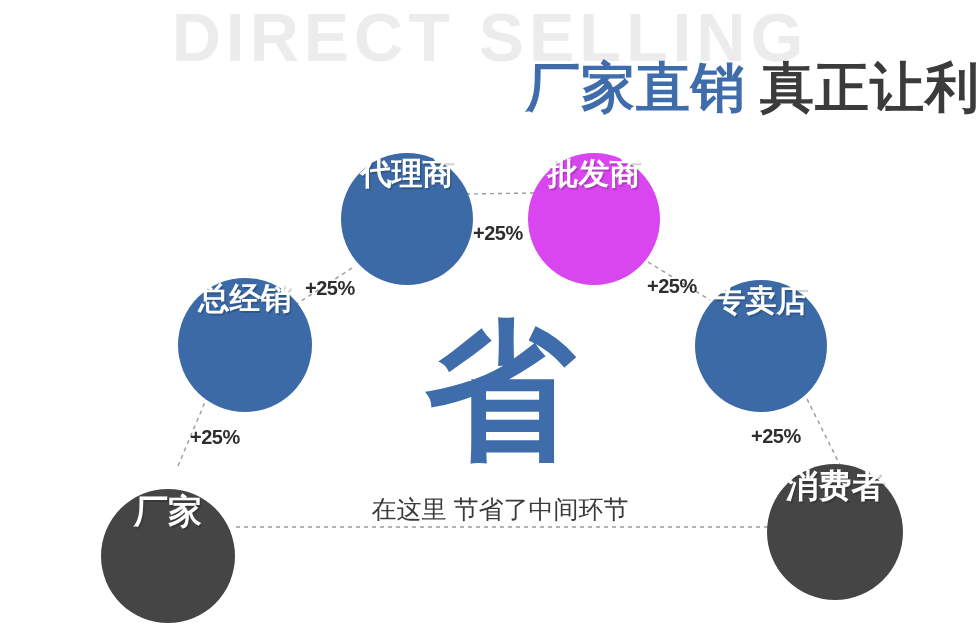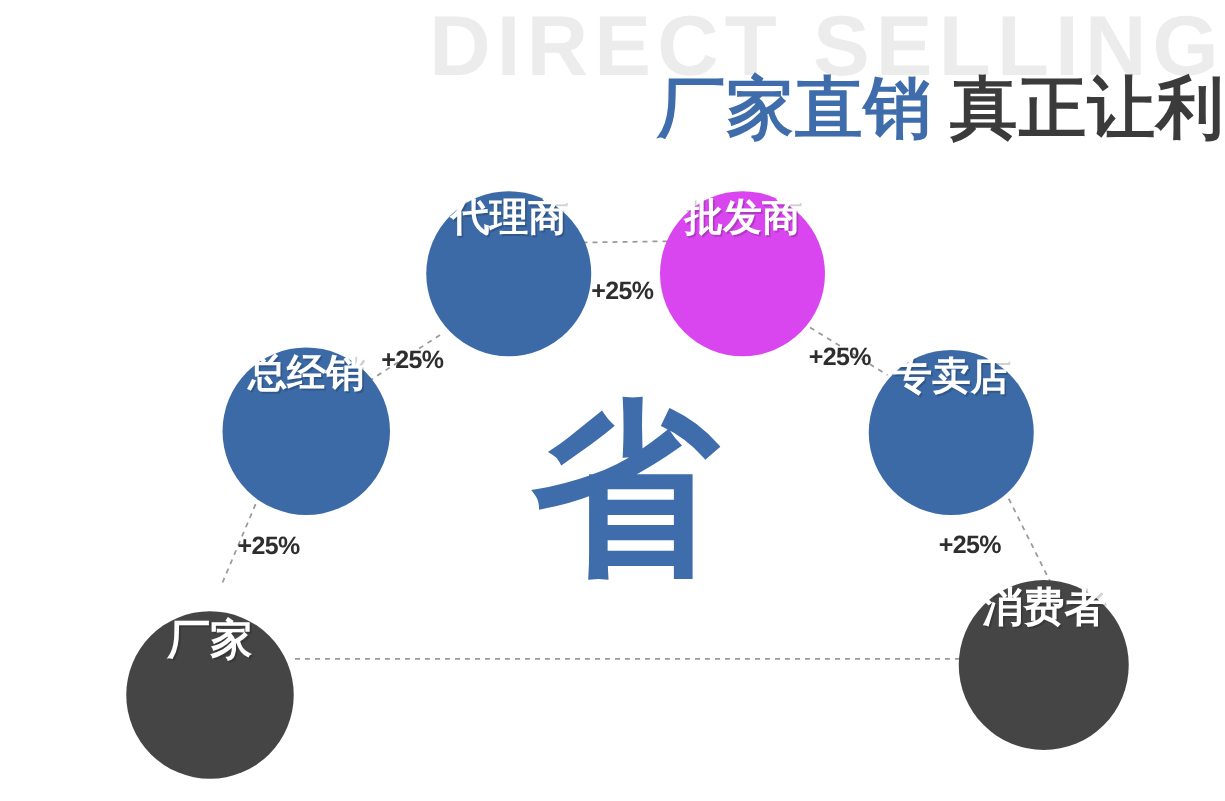--- a/index.html
+++ b/index.html
@@ -17,21 +17,21 @@
     background: #ffffff;
     overflow: hidden;
   }
 
   
   .bg-watermark {
     position: absolute;
     left: 0;
     top: 2px;
     width: 980px;
-    text-align: right;
+    text-align: center;
     font-size: 68px;
     font-weight: bold;
     letter-spacing: 5px;
     color: #ececec;
     line-height: 70px;
     white-space: nowrap;
     user-select: none;
   }
   .headline {
     position: absolute;
@@ -126,20 +126,21 @@
         <line x1="466" y1="194" x2="535" y2="193"></line>
         <line x1="648" y1="262" x2="710" y2="300"></line>
         <line x1="807" y1="399" x2="840" y2="465"></line>
         <line x1="236" y1="527" x2="768" y2="527"></line>
       </g>
   </svg>
 
   <div class="save-char">省</div>
 
   <div class="tagline">
+    <div>在这里 节省了中间环节</div>
   </div>
 
   <div id="nodes-layer">
       <div class="node gray" style="left: 101px; top: 489px; width: 134px; height: 134px; font-size: 34px; background: rgb(69, 69, 69);">
         <span>厂家</span>
       </div>
       <div class="node blue" style="left: 178px; top: 278px; width: 134px; height: 134px; font-size: 31px; background: rgb(60, 106, 166);">
         <span>总经销</span>
       </div>
       <div class="node blue" style="left: 341px; top: 153px; width: 132px; height: 132px; font-size: 31px; background: rgb(60, 106, 166);">

